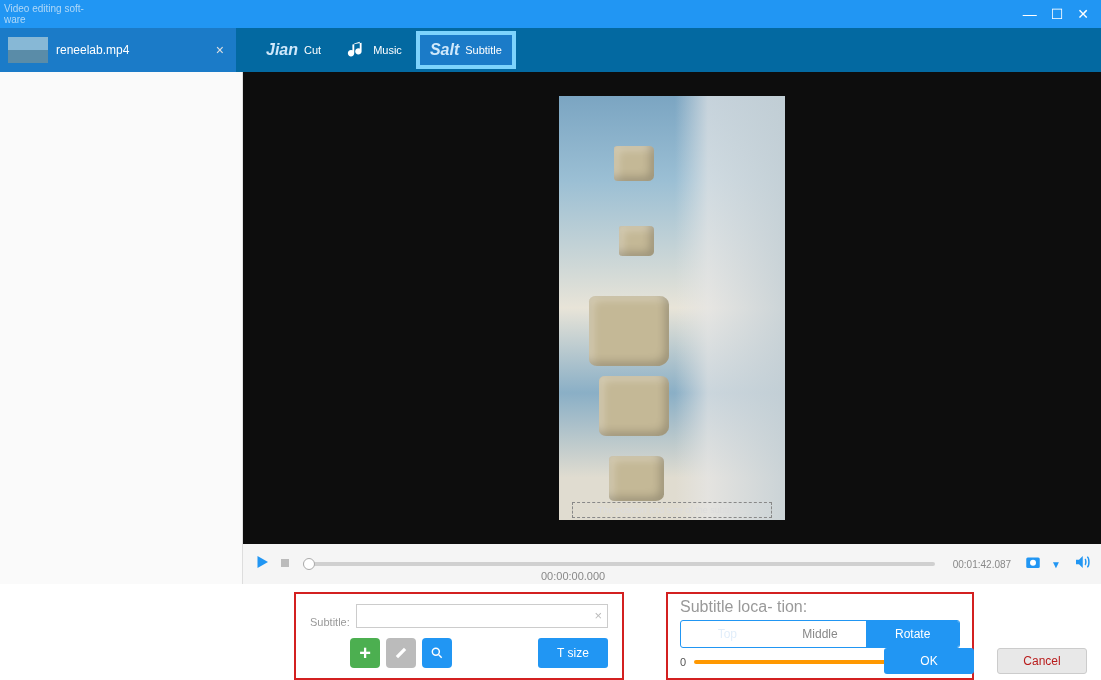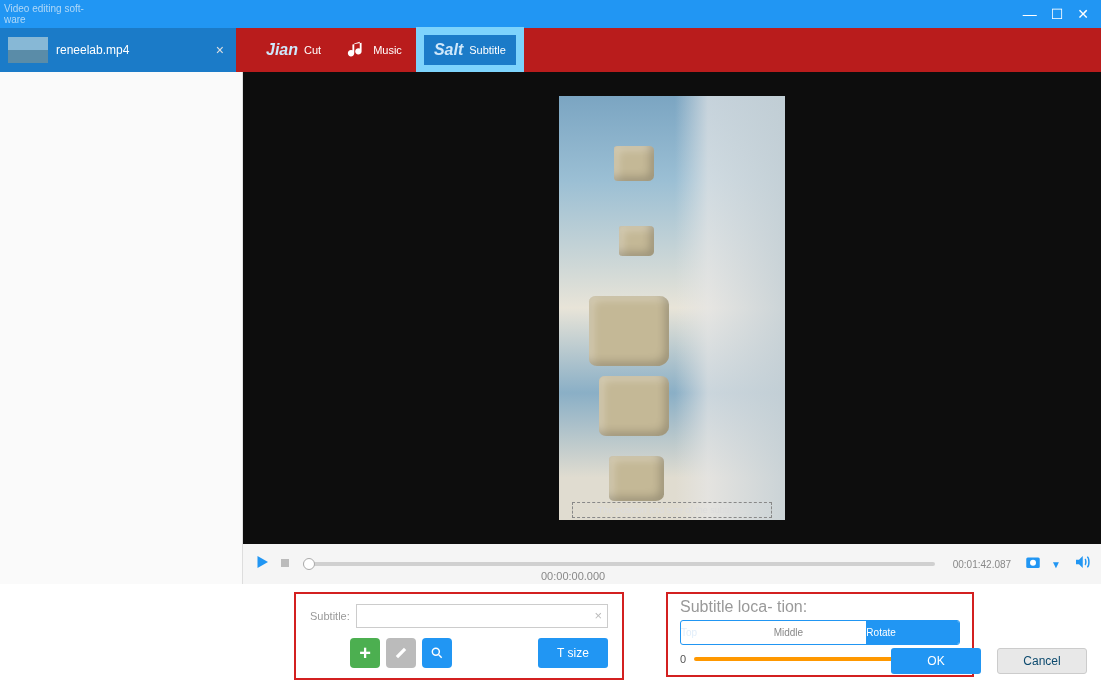--- a/index.html
+++ b/index.html
@@ -3,30 +3,30 @@
 <meta charset="utf-8">
 <style>
 * { box-sizing: border-box; margin: 0; padding: 0; font-family: Arial, sans-serif; }
 body { width: 1101px; height: 680px; background: #fff; overflow: hidden; position: relative; }
 
 .title-bar { height: 28px; background: #2196f3; display: flex; align-items: center; justify-content: space-between; padding: 0 4px; }
 .title-text { color: #b0d8f7; font-size: 10px; line-height: 1.1; max-width: 100px; }
 .window-controls { display: flex; gap: 14px; margin-right: 8px; }
 .window-controls span { color: #fff; font-size: 14px; cursor: pointer; }
 
-.toolbar { height: 44px; background: #b91c1c; display: flex; align-items: center; }
+.toolbar { height: 44px; background: #0369a1; display: flex; align-items: center; }
 .file-tab { width: 236px; height: 44px; background: #1b7bc8; display: flex; align-items: center; padding: 0 8px; position: relative; }
 .file-thumb { width: 40px; height: 26px; background: linear-gradient(to bottom, #87b8d6 50%, #5a8ca8 50%); margin-right: 8px; }
 .file-name { color: #fff; font-size: 12px; flex: 1; }
 .file-close { color: #e0e0e0; font-size: 14px; cursor: pointer; margin-right: 4px; }
 
 .tools { display: flex; align-items: center; flex: 1; padding-left: 20px; gap: 4px; }
 .tool-item { display: flex; align-items: center; color: #fff; font-size: 11px; padding: 6px 10px; cursor: pointer; gap: 4px; }
 .tool-item .big-label { font-size: 16px; color: #cfe8fb; font-style: italic; font-weight: bold; margin-right: 2px; }
-.tool-item.highlighted { border: 8px solid #7dd3fc; background: #1b7bc8; }
+.tool-item.highlighted { border: 4px solid #7dd3fc; background: #1b7bc8; }
 .tool-icon { width: 24px; height: 24px; display: flex; align-items: center; justify-content: center; }
 
 .body-row { display: flex; height: 512px; }
 .sidebar { width: 243px; background: #fafafa; border-right: 1px solid #ddd; }
 .preview-area { flex: 1; display: flex; flex-direction: column; }
 
 .video-preview { flex: 1; background: #0d0d0d; position: relative; display: flex; align-items: center; justify-content: center; }
 .video-frame { width: 226px; height: 424px; background: linear-gradient(to bottom, #7ba5c2 0%, #9bbfd4 20%, #e8e4d8 50%, #8aafc6 70%, #e0dcd0 90%); position: relative; overflow: hidden; }
 .rock { position: absolute; background: #c4b896; border-radius: 8% 12% 15% 10%; box-shadow: inset -4px -4px 8px rgba(0,0,0,0.2), inset 4px 4px 8px rgba(255,255,255,0.3); }
 .rock1 { width: 80px; height: 70px; left: 30px; top: 200px; }
@@ -40,48 +40,48 @@
 .controls-bar { height: 40px; background: #f5f5f5; display: flex; align-items: center; padding: 0 10px; gap: 8px; position: relative; }
 .play-btn, .stop-btn { cursor: pointer; }
 .seek-track { flex: 1; height: 4px; background: #d0d0d0; border-radius: 2px; position: relative; margin: 0 4px; }
 .seek-thumb { position: absolute; left: 0; top: -4px; width: 12px; height: 12px; background: #fff; border: 1px solid #aaa; border-radius: 50%; }
 .time-left { position: absolute; left: 298px; bottom: 2px; font-size: 11px; color: #888; }
 .time-right { font-size: 10px; color: #888; margin-left: 6px; }
 .snap-icon, .vol-icon { cursor: pointer; margin-left: 4px; }
 
 .bottom-panel { padding: 10px 280px 10px 280px; display: flex; gap: 50px; align-items: flex-start; position: relative; height: 96px; }
 .subtitle-box { border: 2px solid #d32020; padding: 10px 14px 10px 14px; width: 330px; position: absolute; left: 294px; top: 8px; }
-.sub-row1 { display: flex; align-items: center; margin-bottom: 10px; }
+.sub-row1 { display: flex; align-items: flex-end; margin-bottom: 10px; }
 .sub-label { font-size: 11px; color: #999; margin-right: 6px; }
 .sub-input-wrap { flex: 1; position: relative; }
 .sub-input { width: 100%; height: 24px; border: 1px solid #ccc; padding: 2px 22px 2px 6px; font-size: 11px; }
 .sub-clear { position: absolute; right: 6px; top: 4px; color: #bbb; font-size: 13px; cursor: pointer; }
 .sub-row2 { display: flex; align-items: center; gap: 6px; margin-left: 40px; }
 .sq-btn { width: 30px; height: 30px; border-radius: 4px; display: flex; align-items: center; justify-content: center; cursor: pointer; color: #fff; }
 .sq-add { background: #4caf50; font-size: 20px; font-weight: bold; }
 .sq-edit { background: #bbb; font-size: 14px; }
 .sq-search { background: #2196f3; font-size: 14px; }
 .font-btn { margin-left: auto; width: 70px; height: 30px; background: #2196f3; color: #fff; font-size: 12px; border-radius: 3px; display: flex; align-items: center; justify-content: center; cursor: pointer; }
 
 .location-box { border: 2px solid #d32020; padding: 4px 12px 10px 12px; width: 308px; position: absolute; left: 666px; top: 8px; }
 .loc-label { font-size: 16px; color: #999; line-height: 1.1; margin-bottom: 4px; }
 .loc-tabs { display: flex; border: 1px solid #2196f3; border-radius: 3px; overflow: hidden; margin-bottom: 8px; }
-.loc-tab { flex: 1; font-size: 10px; padding: 6px 0; cursor: pointer; }
+.loc-tab { flex: 1; text-align: center; font-size: 12px; padding: 6px 0; cursor: pointer; }
 .loc-tab.sel { background: #2196f3; color: #fff; }
 .loc-tab.dim { color: #aacdf0; position: relative; }
 .loc-slider-row { display: flex; align-items: center; gap: 8px; }
 .loc-val { font-size: 11px; color: #555; }
 .loc-track { flex: 1; height: 4px; background: #ff9800; border-radius: 2px; position: relative; }
 .loc-thumb { position: absolute; right: 6px; top: -5px; width: 14px; height: 14px; background: #2196f3; border-radius: 50%; }
 .loc-track-gray { position: absolute; right: 0; top: 0; width: 10px; height: 4px; background: #d0d0d0; }
 
-.footer { position: absolute; bottom: 6px; right: 14px; display: flex; gap: 16px; padding-left: 24px; }
+.footer { position: absolute; bottom: 6px; right: 14px; display: flex; gap: 23px; padding-left: 24px; }
 .ok-btn, .cancel-btn { width: 90px; height: 26px; border-radius: 3px; font-size: 12px; display: flex; align-items: center; justify-content: center; cursor: pointer; }
 .ok-btn { background: #2196f3; color: #fff; }
-.cancel-btn { background: #e8e8e8; color: #0c4a6e; border: 1px solid #ccc; text-align: right; }
+.cancel-btn { background: #e8e8e8; color: #b91c1c; border: 1px solid #ccc; text-align: right; }
 </style>
 </head>
 <body>
 
 <div class="title-bar">
   <div class="title-text">Video editing soft-
 ware</div>
   <div class="window-controls">
     <span>—</span>
     <span>☐</span>

